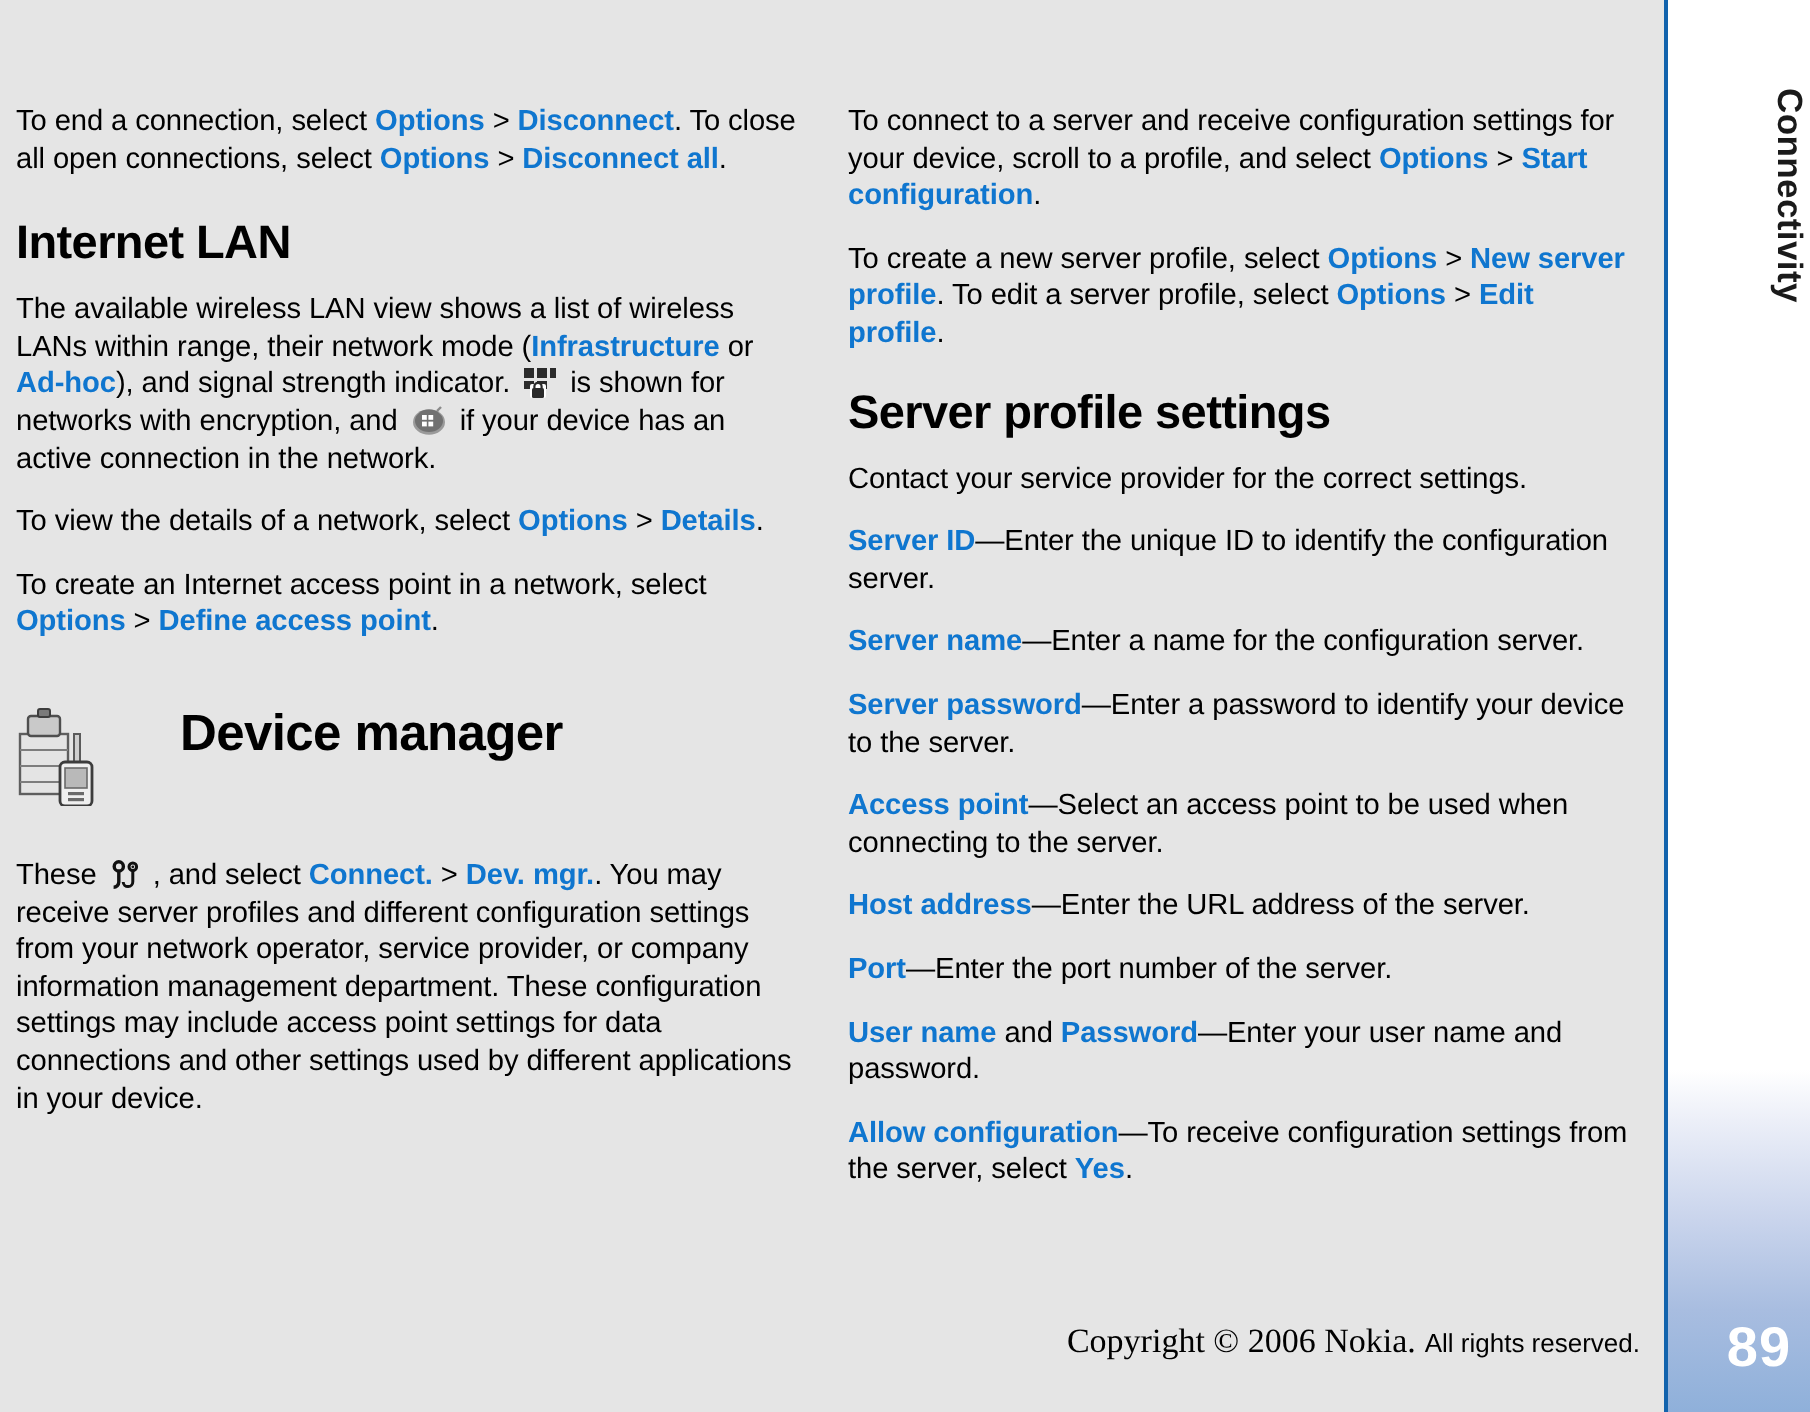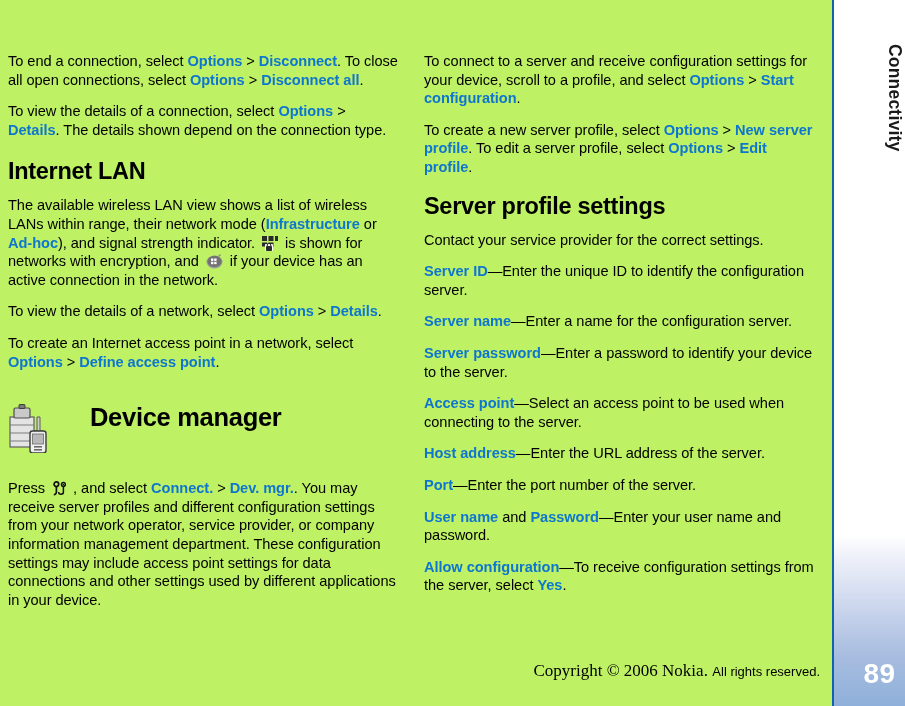--- a/index.html
+++ b/index.html
@@ -13,21 +13,21 @@
     position: relative;
     overflow: hidden;
     font-family: "Liberation Sans", sans-serif;
     color: #000000;
   }
   .page {
     position: absolute;
     inset: 0;
     width: 905px;
     height: 706px;
-    background: #bef264;
+    background: #e5e5e5;
   }
 
   
   .sidebar {
     position: absolute;
     left: 832px;
     top: 0;
     width: 73px;
     height: 706px;
     border-left: 2px solid #1263ad;
@@ -157,21 +157,20 @@
 </style>
 </head>
 <body>
 
 <div class="page">
 
   <div class="col col-left">
 
     <p class="body"><span>To end a connection, select </span><span class="lnk">Options</span><span class="gt"> &gt; </span><span class="lnk">Disconnect</span><span>. To close all open connections, select </span><span class="lnk">Options</span><span class="gt"> &gt; </span><span class="lnk">Disconnect all</span><span>.</span></p>
 
-    <p class="body"><span>To view the details of a connection, select </span><span class="lnk">Options</span><span class="gt"> &gt; </span><span class="lnk">Details</span><span>. The details shown depend on the connection type.</span></p>
 
     <h2 class="heading">Internet LAN</h2>
 
     <p class="body"><span>The available wireless LAN view shows a list of wireless LANs within range, their network mode (</span><span class="lnk">Infrastructure</span><span> or </span><span class="lnk">Ad-hoc</span><span>), and signal strength indicator. </span><span class="inline-icon ico-wlan-lock"><svg width="16" height="15" viewBox="0 0 16 15">
             <rect x="0" y="0" width="5" height="5" fill="#2b2b2b"></rect>
             <rect x="6.5" y="0" width="5" height="5" fill="#2b2b2b"></rect>
             <rect x="13" y="0" width="3" height="5" fill="#2b2b2b"></rect>
             <rect x="0" y="6.5" width="5" height="4" fill="#2b2b2b"></rect>
             <rect x="6.5" y="6.5" width="5" height="4" fill="#2b2b2b"></rect>
             <rect x="3" y="8" width="8" height="7" rx="1" fill="#ffffff"></rect>
@@ -203,21 +202,21 @@
           <path d="M29 14 v14 l-3 0 l4.5 6 l4.5 -6 l-3 0 v-14 z" fill="#cfcfcf" stroke="#5a5a5a" stroke-width="1"></path>
           <rect x="22" y="28" width="16" height="22" rx="2.5" fill="#efefef" stroke="#3c3c3c" stroke-width="1.4"></rect>
           <rect x="24.5" y="31" width="11" height="10" fill="#b9b9b9" stroke="#6a6a6a" stroke-width="0.8"></rect>
           <rect x="26" y="43" width="8" height="1.6" fill="#6a6a6a"></rect>
           <rect x="26" y="46" width="8" height="1.6" fill="#6a6a6a"></rect>
         </svg>
       </span>
       <span class="chapter-title">Device manager</span>
     </div>
 
-    <p class="body"><span>Press </span><span class="inline-icon ico-menukey"><svg width="15" height="16" viewBox="0 0 15 16">
+    <p class="body"><span>These </span><span class="inline-icon ico-menukey"><svg width="15" height="16" viewBox="0 0 15 16">
             <circle cx="3.4" cy="4.2" r="2.3" fill="none" stroke="#111" stroke-width="1.7"></circle>
             <circle cx="10.4" cy="4.4" r="1.9" fill="none" stroke="#111" stroke-width="1.5"></circle>
             <path d="M3.4 6.4 v5.6 a2.6 2.6 0 0 1 -2.6 2.6" fill="none" stroke="#111" stroke-width="1.7"></path>
             <path d="M10.4 6.4 v5.4 a2.4 2.4 0 0 1 -4.8 0.2" fill="none" stroke="#111" stroke-width="1.5"></path>
             <circle cx="10.4" cy="4.4" r="0.7" fill="#111"></circle>
           </svg></span><span>, and select </span><span class="lnk">Connect.</span><span class="gt"> &gt; </span><span class="lnk">Dev. mgr.</span><span>. You may receive server profiles and different configuration settings from your network operator, service provider, or company information management department. These configuration settings may include access point settings for data connections and other settings used by different applications in your device.</span></p>
 
   </div>
 
   <div class="col col-right">

